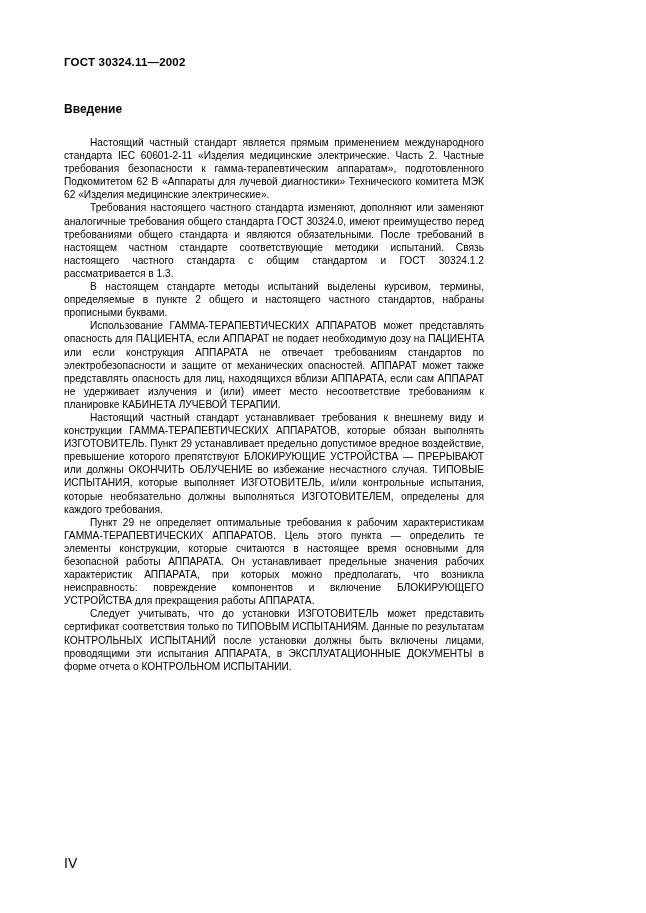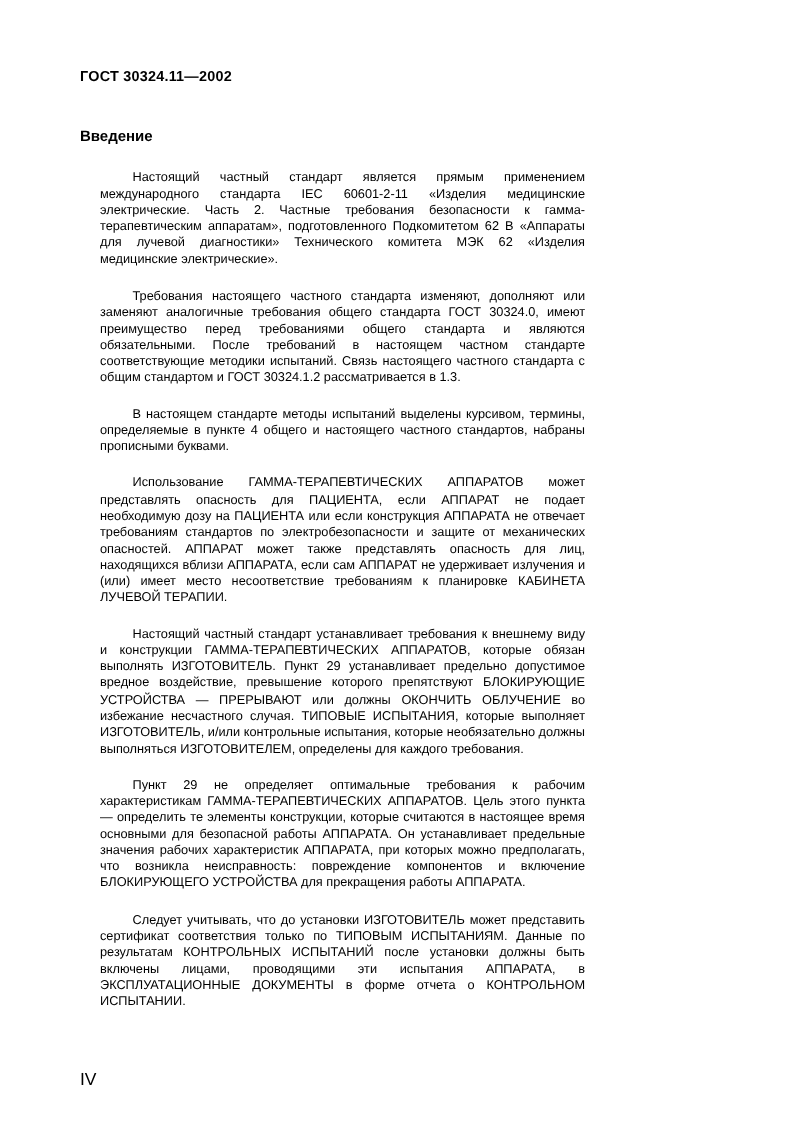--- a/index.html
+++ b/index.html
@@ -30,21 +30,21 @@
     letter-spacing: 0.2px;
     margin: 0 0 34px 0;
   }
   .doc-title {
     text-align: left;
     font-size: 12px;
     font-weight: bold;
     margin: 0 0 20px 0;
   }
   .body-text p {
-    margin: 16px;
+    margin: 0;
     font-size: 10.2px;
     line-height: 13.1px;
     text-align: justify;
     text-indent: 26px;
     hyphens: manual;
   }
   .footer {
     position: absolute;
     left: 64px;
     bottom: 42px;
@@ -56,21 +56,21 @@
 
 <div class="page">
 
   <div class="header">ГОСТ 30324.11—2002</div>
 
   <div class="doc-title">Введение</div>
 
   <div class="body-text">
     <p>Настоящий частный стандарт является прямым применением международного стандарта IEC 60601-2-11 «Изделия медицинские электрические. Часть 2. Частные требования безопасности к гамма-терапевтическим аппаратам», подготовленного Подкомитетом 62 В «Аппараты для лучевой диагностики» Технического комитета МЭК 62 «Изделия медицинские электрические».</p>
     <p>Требования настоящего частного стандарта изменяют, дополняют или заменяют аналогичные требования общего стандарта ГОСТ 30324.0, имеют преимущество перед требованиями общего стандарта и являются обязательными. После требований в настоящем частном стандарте соответствующие методики испытаний. Связь настоящего частного стандарта с общим стандартом и ГОСТ 30324.1.2 рассматривается в 1.3.</p>
-    <p>В настоящем стандарте методы испытаний выделены курсивом, термины, определяемые в пункте 4 общего и настоящего частного стандартов, набраны прописными буквами.</p>
+    <p>В настоящем стандарте методы испытаний выделены курсивом, термины, определяемые в пункте 2 общего и настоящего частного стандартов, набраны прописными буквами.</p>
     <p>Использование ГАММА-ТЕРАПЕВТИЧЕСКИХ АППАРАТОВ может представлять опасность для ПАЦИЕНТА, если АППАРАТ не подает необходимую дозу на ПАЦИЕНТА или если конструкция АППАРАТА не отвечает требованиям стандартов по электробезопасности и защите от механических опасностей. АППАРАТ может также представлять опасность для лиц, находящихся вблизи АППАРАТА, если сам АППАРАТ не удерживает излучения и (или) имеет место несоответствие требованиям к планировке КАБИНЕТА ЛУЧЕВОЙ ТЕРАПИИ.</p>
     <p>Настоящий частный стандарт устанавливает требования к внешнему виду и конструкции ГАММА-ТЕРАПЕВТИЧЕСКИХ АППАРАТОВ, которые обязан выполнять ИЗГОТОВИТЕЛЬ. Пункт 29 устанавливает предельно допустимое вредное воздействие, превышение которого препятствуют БЛОКИРУЮЩИЕ УСТРОЙСТВА — ПРЕРЫВАЮТ или должны ОКОНЧИТЬ ОБЛУЧЕНИЕ во избежание несчастного случая. ТИПОВЫЕ ИСПЫТАНИЯ, которые выполняет ИЗГОТОВИТЕЛЬ, и/или контрольные испытания, которые необязательно должны выполняться ИЗГОТОВИТЕЛЕМ, определены для каждого требования.</p>
     <p>Пункт 29 не определяет оптимальные требования к рабочим характеристикам ГАММА-ТЕРАПЕВТИЧЕСКИХ АППАРАТОВ. Цель этого пункта — определить те элементы конструкции, которые считаются в настоящее время основными для безопасной работы АППАРАТА. Он устанавливает предельные значения рабочих характеристик АППАРАТА, при которых можно предполагать, что возникла неисправность: повреждение компонентов и включение БЛОКИРУЮЩЕГО УСТРОЙСТВА для прекращения работы АППАРАТА.</p>
     <p>Следует учитывать, что до установки ИЗГОТОВИТЕЛЬ может представить сертификат соответствия только по ТИПОВЫМ ИСПЫТАНИЯМ. Данные по результатам КОНТРОЛЬНЫХ ИСПЫТАНИЙ после установки должны быть включены лицами, проводящими эти испытания АППАРАТА, в ЭКСПЛУАТАЦИОННЫЕ ДОКУМЕНТЫ в форме отчета о КОНТРОЛЬНОМ ИСПЫТАНИИ.</p>
   </div>
 
   <div class="footer">IV</div>
 
 </div>
 

